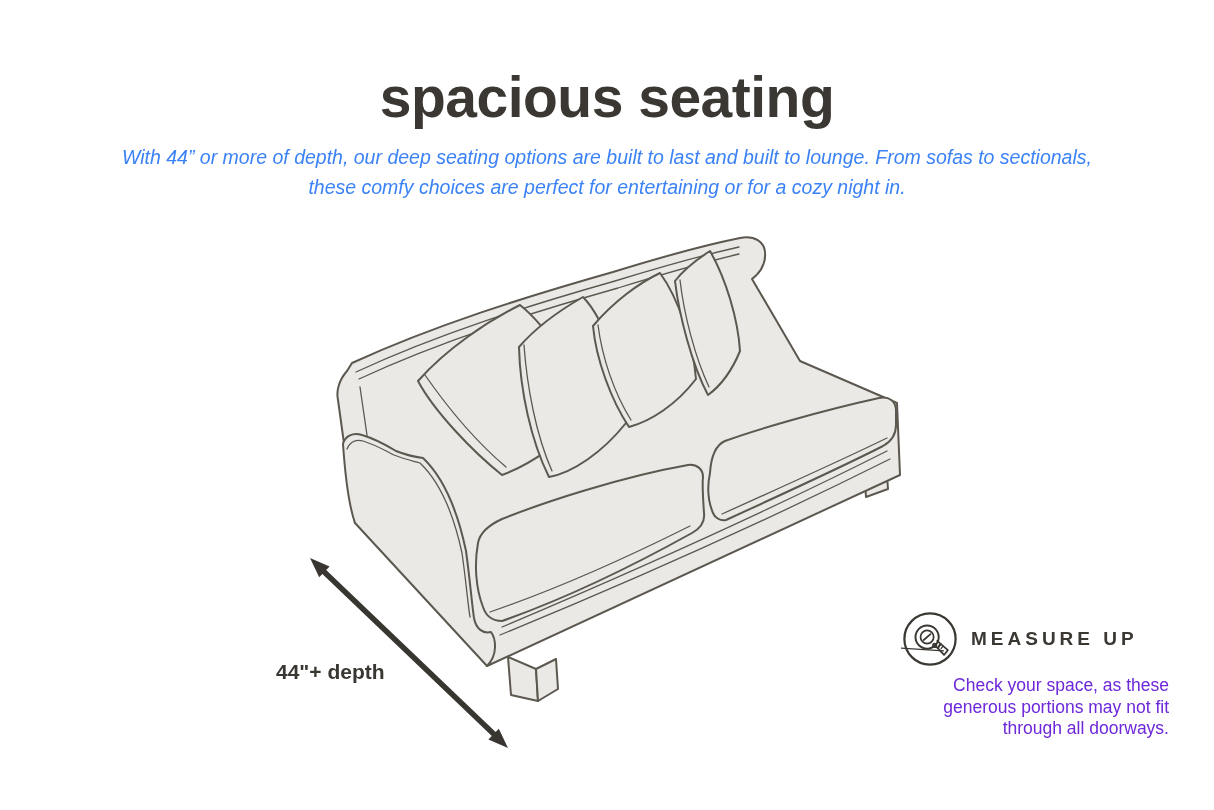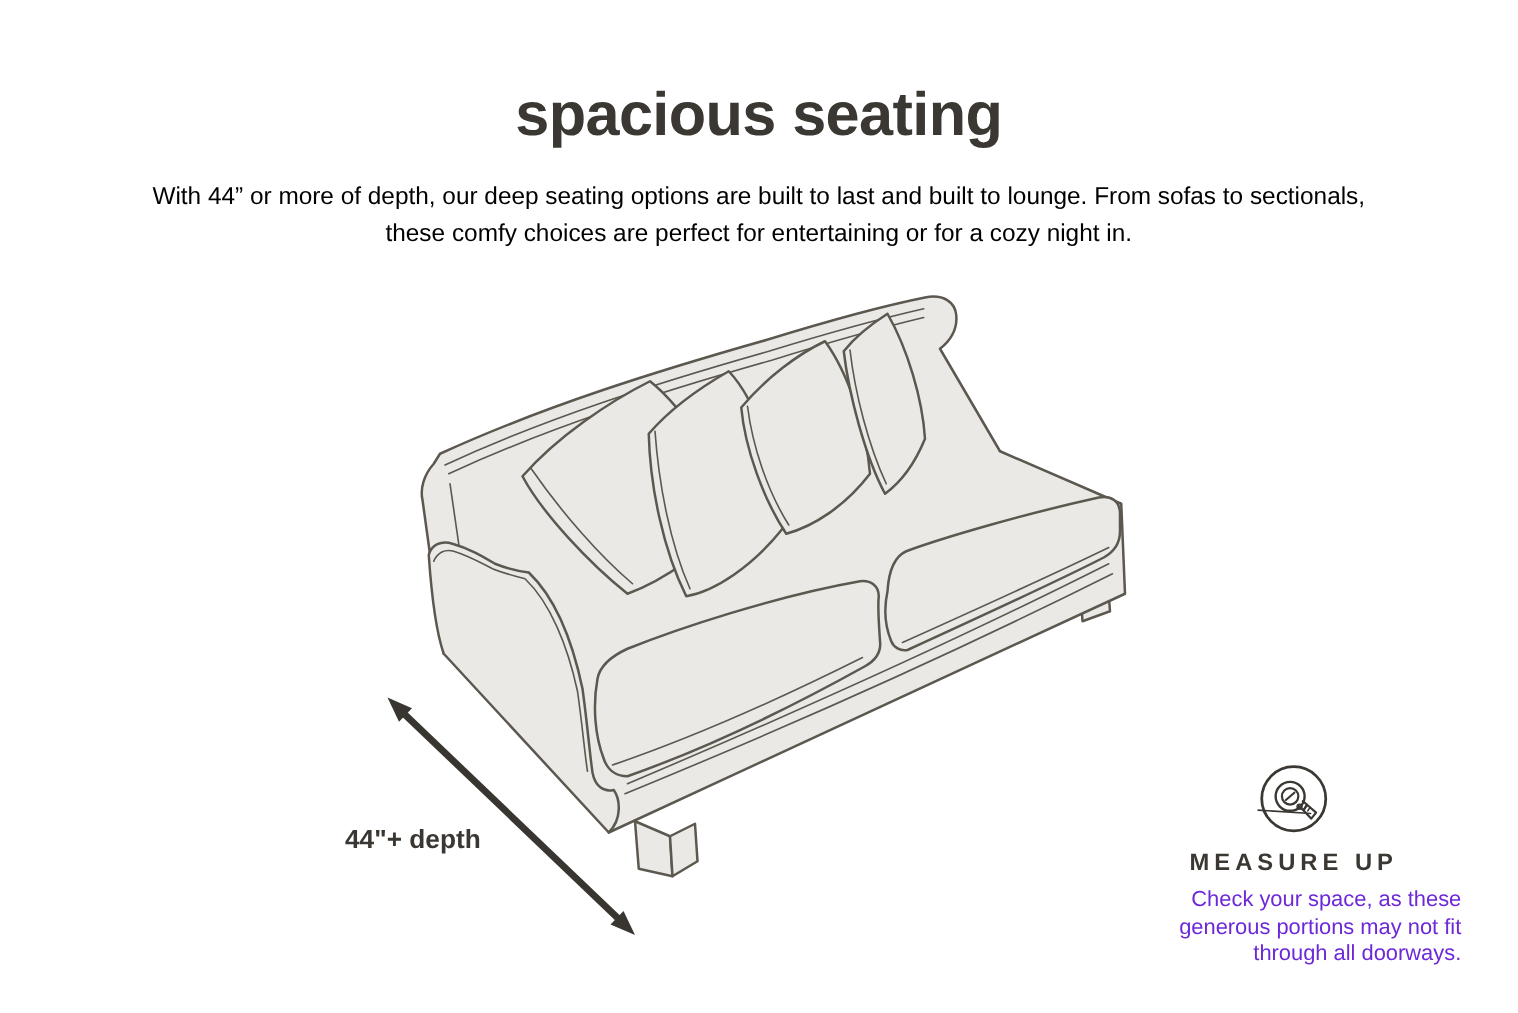--- a/index.html
+++ b/index.html
@@ -11,35 +11,36 @@
     background: #ffffff;
     font-family: "Liberation Sans", sans-serif;
     overflow: hidden;
   }
   .title {
     position: absolute;
     top: 64px;
     left: 0;
     width: 100%;
     text-align: center;
-    font-size: 49px;
+    font-size: 57px;
     font-weight: bold;
     letter-spacing: -0.5px;
     color: #3b3833;
   }
   .intro {
     position: absolute;
     top: 142px;
     left: 50%;
     transform: translateX(-50%);
     width: 985px;
     text-align: center;
     font-size: 19.5px;
     line-height: 30px;
-    color: #000000;
+    color: #3b82f6;
+    font-style: italic;
   }
   .sofa-wrap {
     position: absolute;
     left: 330px;
     top: 225px;
     width: 620px;
     height: 500px;
   }
   .dim-arrow {
     position: absolute;
@@ -61,21 +62,20 @@
     position: absolute;
     left: 901px;
     top: 610px;
     width: 268px;
   }
   .measure-head {
     display: flex;
     align-items: center;
     justify-content: flex-start;
     gap: 12px;
-    flex-direction: column;
   }
   .measure-head svg { flex: 0 0 auto; }
   .measure-title {
     font-size: 19px;
     font-weight: bold;
     letter-spacing: 4px;
     color: #3b3833;
     white-space: nowrap;
   }
   .measure-note {

